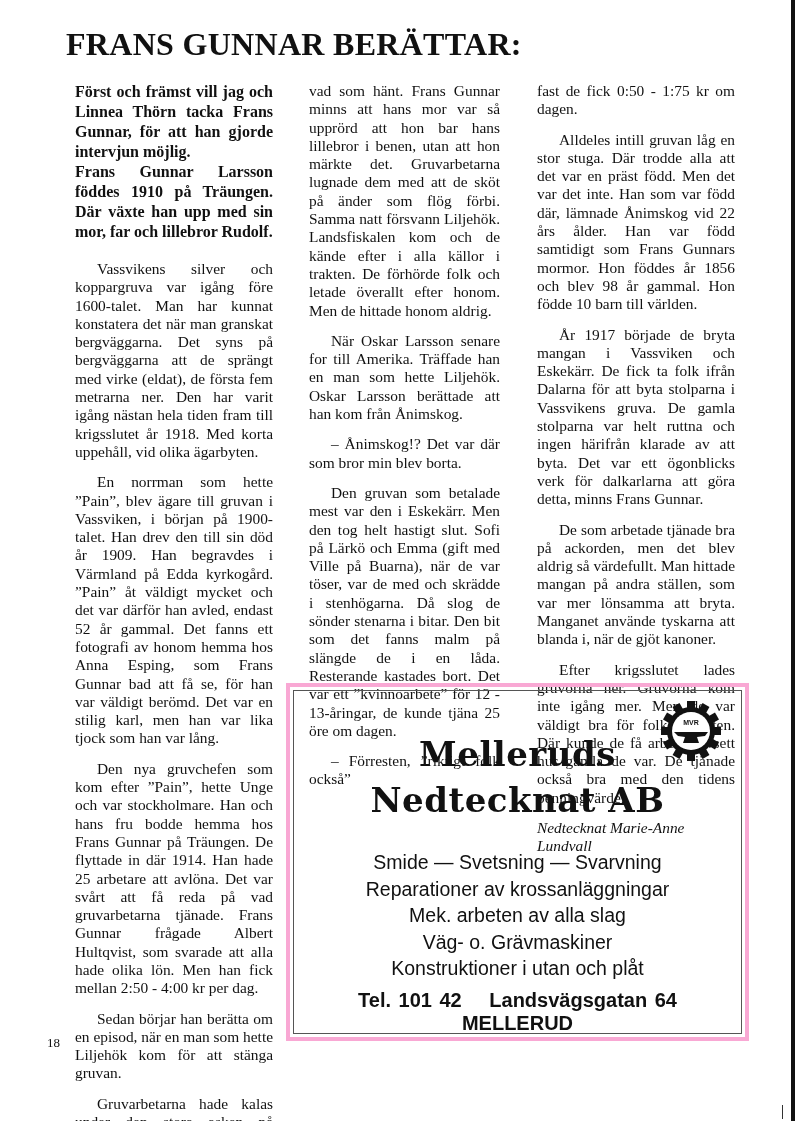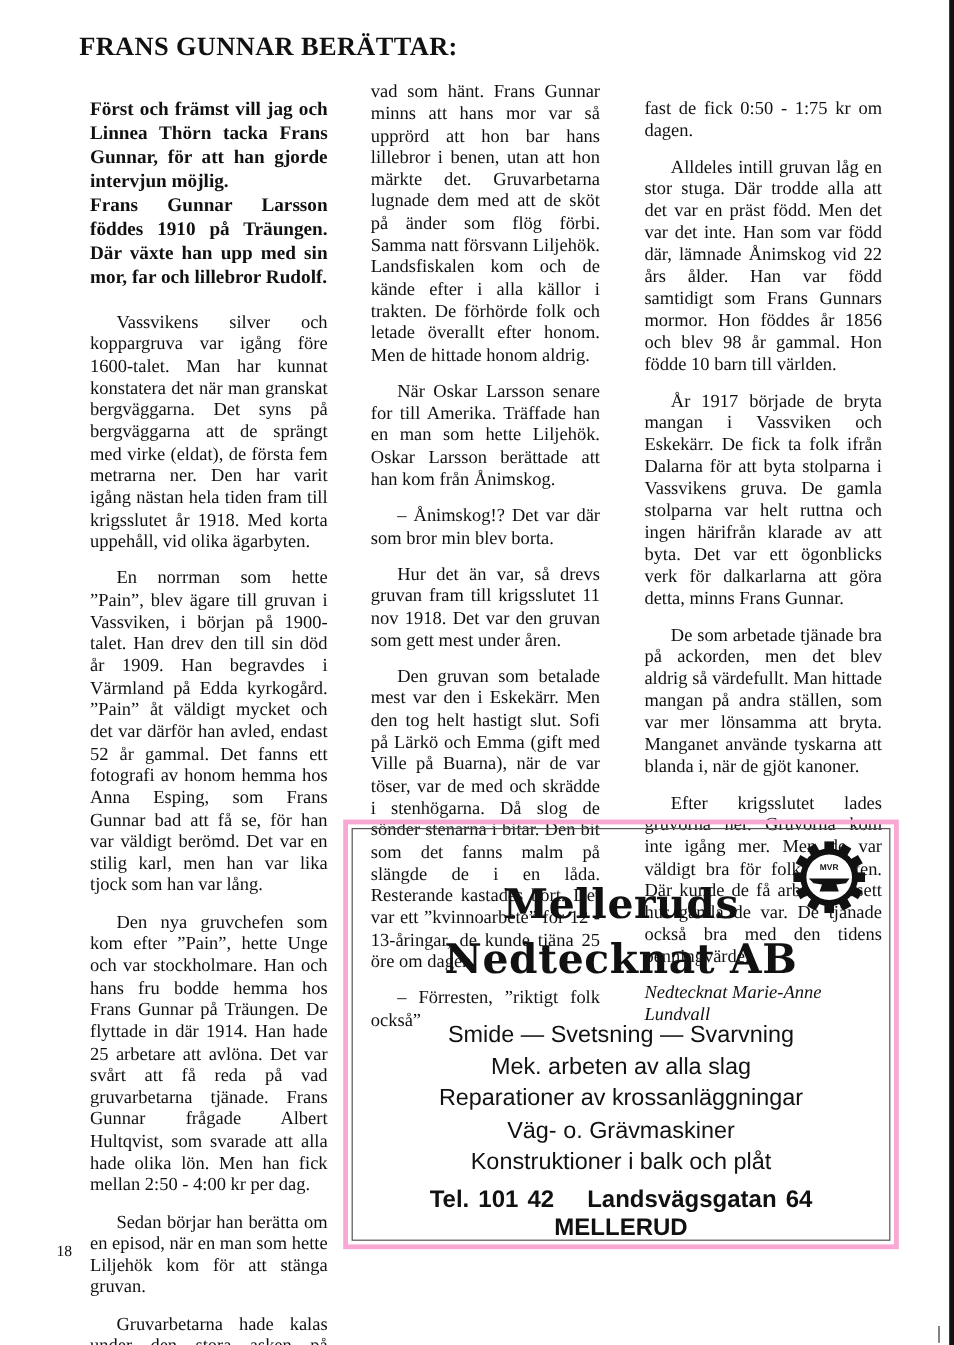--- a/index.html
+++ b/index.html
@@ -4,27 +4,27 @@
 <style>
   html, body { margin: 0; padding: 0; }
   body {
     width: 795px; height: 1121px; background: #ffffff; position: relative; overflow: hidden;
     font-family: "Liberation Serif", "DejaVu Serif", serif; color: #111;
   }
   .right-edge { position: absolute; top: 0; right: 0; width: 4px; height: 1121px; background: #111; }
   .edge-tick { position: absolute; right: 12px; bottom: 2px; width: 1px; height: 14px; background: #333; }
   .title {
     position: absolute; left: 66px; top: 26px; margin: 0;
-    font-family: "Liberation Serif", serif; font-weight: bold; font-size: 22px; letter-spacing: 0.3px;
+    font-family: "Liberation Serif", serif; font-weight: bold; font-size: 32px; letter-spacing: 0.3px;
   }
   .col { position: absolute; font-size: 15.4px; line-height: 18.3px; text-align: justify; }
   .col p { margin: 12px; }
   .col p.ind { text-indent: 22px; }
   .col1 { left: 63px; top: 70px; width: 222px; }
-  .col2 { left: 297px; top: 56px; width: 215px; }
+  .col2 { left: 297px; top: 70px; width: 215px; }
   .col3 { left: 525px; top: 70px; width: 222px; }
   .lead { font-weight: bold; font-size: 16px; line-height: 20px; margin-bottom: 18px !important; }
   .lead span { display: block; }
   .byline { font-style: italic; text-align: left; margin-top: 2px !important; }
   .page-number {
     position: absolute; left: 47px; top: 1035px; font-family: Liberation Serif, serif; font-size: 13px;
   }
   .ad {
     position: absolute; left: 286px; top: 683px; width: 463px; height: 358px;
     border: 4px solid #f9a8d4; box-sizing: border-box;
@@ -64,21 +64,20 @@
   <p class="ind">En norrman som hette ”Pain”, blev ägare till gruvan i Vassviken, i början på 1900-talet. Han drev den till sin död år 1909. Han begravdes i Värmland på Edda kyrkogård. ”Pain” åt väldigt mycket och det var därför han avled, endast 52 år gammal. Det fanns ett fotografi av honom hemma hos Anna Esping, som Frans Gunnar bad att få se, för han var väldigt berömd. Det var en stilig karl, men han var lika tjock som han var lång.</p>
   <p class="ind">Den nya gruvchefen som kom efter ”Pain”, hette Unge och var stockholmare. Han och hans fru bodde hemma hos Frans Gunnar på Träungen. De flyttade in där 1914. Han hade 25 arbetare att avlöna. Det var svårt att få reda på vad gruvarbetarna tjänade. Frans Gunnar frågade Albert Hultqvist, som svarade att alla hade olika lön. Men han fick mellan 2:50 - 4:00 kr per dag.</p>
   <p class="ind">Sedan börjar han berätta om en episod, när en man som hette Liljehök kom för att stänga gruvan.</p>
   <p class="ind">Gruvarbetarna hade kalas under den stora asken på Träungen, en fin sommarkväll. Frans Gunnar låg och sov i ett rum på övervåningen, tillsammans med hans mor, far och bror. Plötsligt! Började det smälla av pistolskott ner ifrån asken. Vettskrämda rusade alla i Frans Gunnars familj ner. För att ta reda på</p>
 </div>
 
 <div class="col col2">
   <p>vad som hänt. Frans Gunnar minns att hans mor var så upprörd att hon bar hans lillebror i benen, utan att hon märkte det. Gruvarbetarna lugnade dem med att de sköt på änder som flög förbi. Samma natt försvann Liljehök. Landsfiskalen kom och de kände efter i alla källor i trakten. De förhörde folk och letade överallt efter honom. Men de hittade honom aldrig.</p>
   <p class="ind">När Oskar Larsson senare for till Amerika. Träffade han en man som hette Liljehök. Oskar Larsson berättade att han kom från Ånimskog.</p>
   <p class="ind">– Ånimskog!? Det var där som bror min blev borta.</p>
-  <p class="ind">Hur det än var, så drevs gruvan fram till krigsslutet 11 nov 1918. Det var den gruvan som gett mest under åren.</p>
   <p class="ind">Den gruvan som betalade mest var den i Eskekärr. Men den tog helt hastigt slut. Sofi på Lärkö och Emma (gift med Ville på Buarna), när de var töser, var de med och skrädde i stenhögarna. Då slog de sönder stenarna i bitar. Den bit som det fanns malm på slängde de i en låda. Resterande kastades bort. Det var ett ”kvinnoarbete” för 12 - 13-åringar, de kunde tjäna 25 öre om dagen.</p>
   <p class="ind">– Förresten, ”riktigt folk också”</p>
 </div>
 
 <div class="col col3">
   <p>fast de fick 0:50 - 1:75 kr om dagen.</p>
   <p class="ind">Alldeles intill gruvan låg en stor stuga. Där trodde alla att det var en präst född. Men det var det inte. Han som var född där, lämnade Ånimskog vid 22 års ålder. Han var född samtidigt som Frans Gunnars mormor. Hon föddes år 1856 och blev 98 år gammal. Hon födde 10 barn till världen.</p>
   <p class="ind">År 1917 började de bryta mangan i Vassviken och Eskekärr. De fick ta folk ifrån Dalarna för att byta stolparna i Vassvikens gruva. De gamla stolparna var helt ruttna och ingen härifrån klarade av att byta. Det var ett ögonblicks verk för dalkarlarna att göra detta, minns Frans Gunnar.</p>
   <p class="ind">De som arbetade tjänade bra på ackorden, men det blev aldrig så värdefullt. Man hittade mangan på andra ställen, som var mer lönsamma att bryta. Manganet använde tyskarna att blanda i, när de gjöt kanoner.</p>
   <p class="ind">Efter krigsslutet lades gruvorna ner. Gruvorna kom inte igång mer. Men de var väldigt bra för folk i trakten. Där kunde de få arbete oavsett hur gamla de var. De tjänade också bra med den tidens penningvärde.</p>
@@ -108,24 +107,24 @@
       <circle cx="30" cy="30" r="19" fill="#fff"></circle>
       <text x="30" y="24" text-anchor="middle" font-family="Liberation Sans, sans-serif" font-weight="bold" font-size="7" fill="#111">MVR</text>
       <path d="M13 31 L47 31 L44 35 L36 36 L38 42 L22 42 L24 36 L17 35 Z" fill="#111"></path>
     </svg>
     <div class="ad-name">
       <div>Melleruds</div>
       <div>Nedtecknat AB</div>
     </div>
     <div class="ad-services">
       <div>Smide — Svetsning — Svarvning</div>
+      <div>Reparationer av krossanläggningar</div>
       <div>Mek. arbeten av alla slag</div>
-      <div>Reparationer av krossanläggningar</div>
       <div>Väg- o. Grävmaskiner</div>
-      <div>Konstruktioner i balk och plåt</div>
+      <div>Konstruktioner i utan och plåt</div>
     </div>
     <div class="ad-contact">
       <span>Tel. 101 42</span>
       <span>Landsvägsgatan 64</span>
       <span>MELLERUD</span>
     </div>
   </div>
 </div>
 
 <div class="page-number">18</div>

